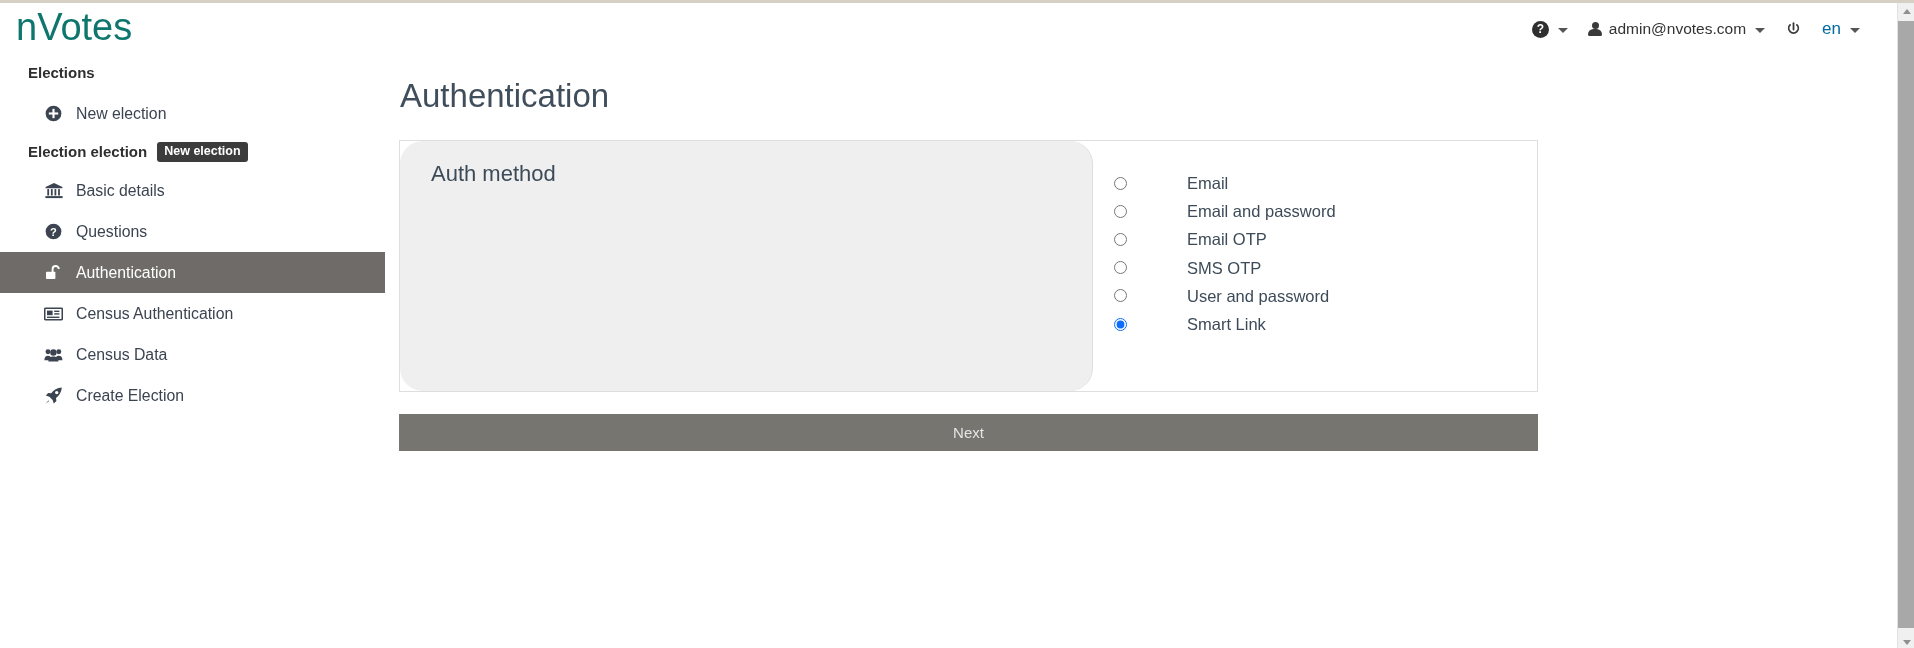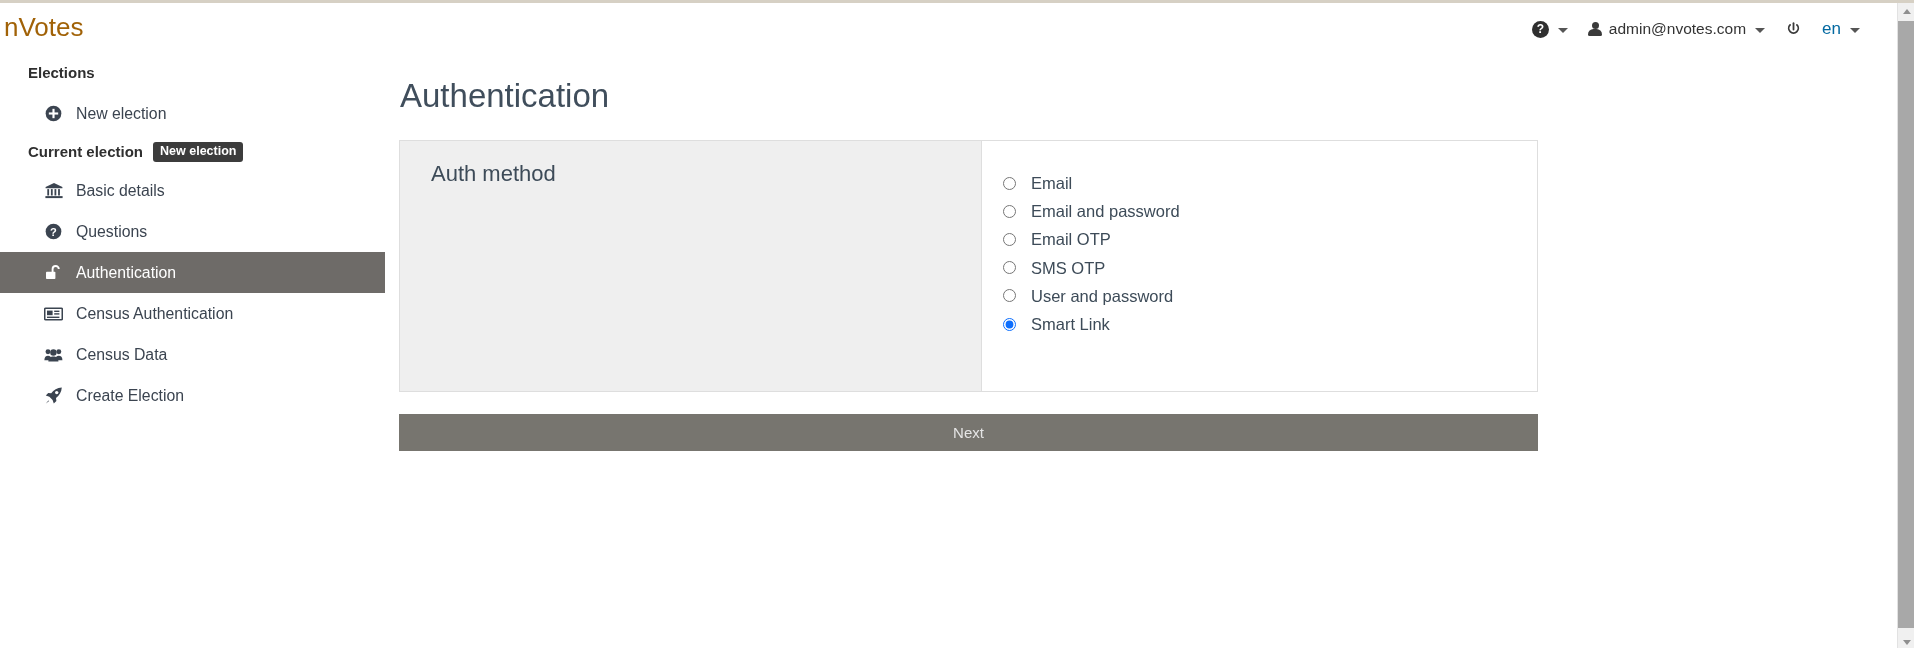--- a/index.html
+++ b/index.html
@@ -23,23 +23,23 @@
 
   
   .header {
     position: absolute;
     top: 0; left: 0;
     width: 1880px;
     height: 52px;
   }
   .brand {
     position: absolute;
-    left: 4px; top: 2px;
-    font-size: 26px;
-    color: #a16207;
+    left: 16px; top: 2px;
+    font-size: 38px;
+    color: #0f766e;
     letter-spacing: 0px;
     line-height: 44px;
     font-weight: 400;
     white-space: nowrap;
   }
 
   .header-right {
     position: absolute;
     right: 10px; top: 0;
     height: 52px;
@@ -169,43 +169,45 @@
 
   .panel {
     margin-top: 19px;
     width: 1139px;
     height: 252px;
     border: 1px solid #dedede;
     display: flex;
     background: #ffffff;
   }
   .panel-left {
-    width: 582px;
+    width: 693px;
     background: #efefef;
     border-right: 1px solid #dedede;
     position: relative;
+    border-radius: 23px;
   }
   .panel-label {
     position: absolute;
     left: 31px; top: 20px;
     font-size: 22px;
     color: #3d4b58;
     font-weight: 400;
   }
   .panel-right {
     flex: 1;
     background: #ffffff;
     padding: 28px 0 0 0;
   }
   .radio-row {
     display: flex;
     align-items: center;
     height: 28.2px;
     padding-left: 21px;
     cursor: pointer;
+    gap: 45px;
   }
   .radio-row input[type="radio"] {
     width: 13px;
     height: 13px;
     margin: 0 15px 0 0;
     accent-color: #0d6efd;
     cursor: pointer;
   }
   .radio-row label {
     font-size: 16.5px;
@@ -316,21 +318,21 @@
         <svg width="17" height="17" viewBox="0 0 16 16">
           <circle cx="8" cy="8" r="7.4" fill="#3b4450"></circle>
           <rect x="7" y="3.6" width="2" height="8.8" fill="#ffffff"></rect>
           <rect x="3.6" y="7" width="8.8" height="2" fill="#ffffff"></rect>
         </svg>
       </span>
       <span>New election</span>
     </div>
 
     <div class="side-heading">
-      <span>Current election</span>
+      <span>Election election</span>
       <span class="badge">New election</span>
     </div>
 
     <div class="side-item">
       <span class="ico">
         <svg width="18" height="17" viewBox="0 0 18 16">
           <path d="M9 0.4 L17.4 4.4 L17.4 5.8 L0.6 5.8 L0.6 4.4 Z" fill="#3b4450"></path>
           <rect x="2.3" y="6.6" width="1.8" height="6.4" fill="#3b4450"></rect>
           <rect x="5.9" y="6.6" width="1.8" height="6.4" fill="#3b4450"></rect>
           <rect x="9.5" y="6.6" width="1.8" height="6.4" fill="#3b4450"></rect>

